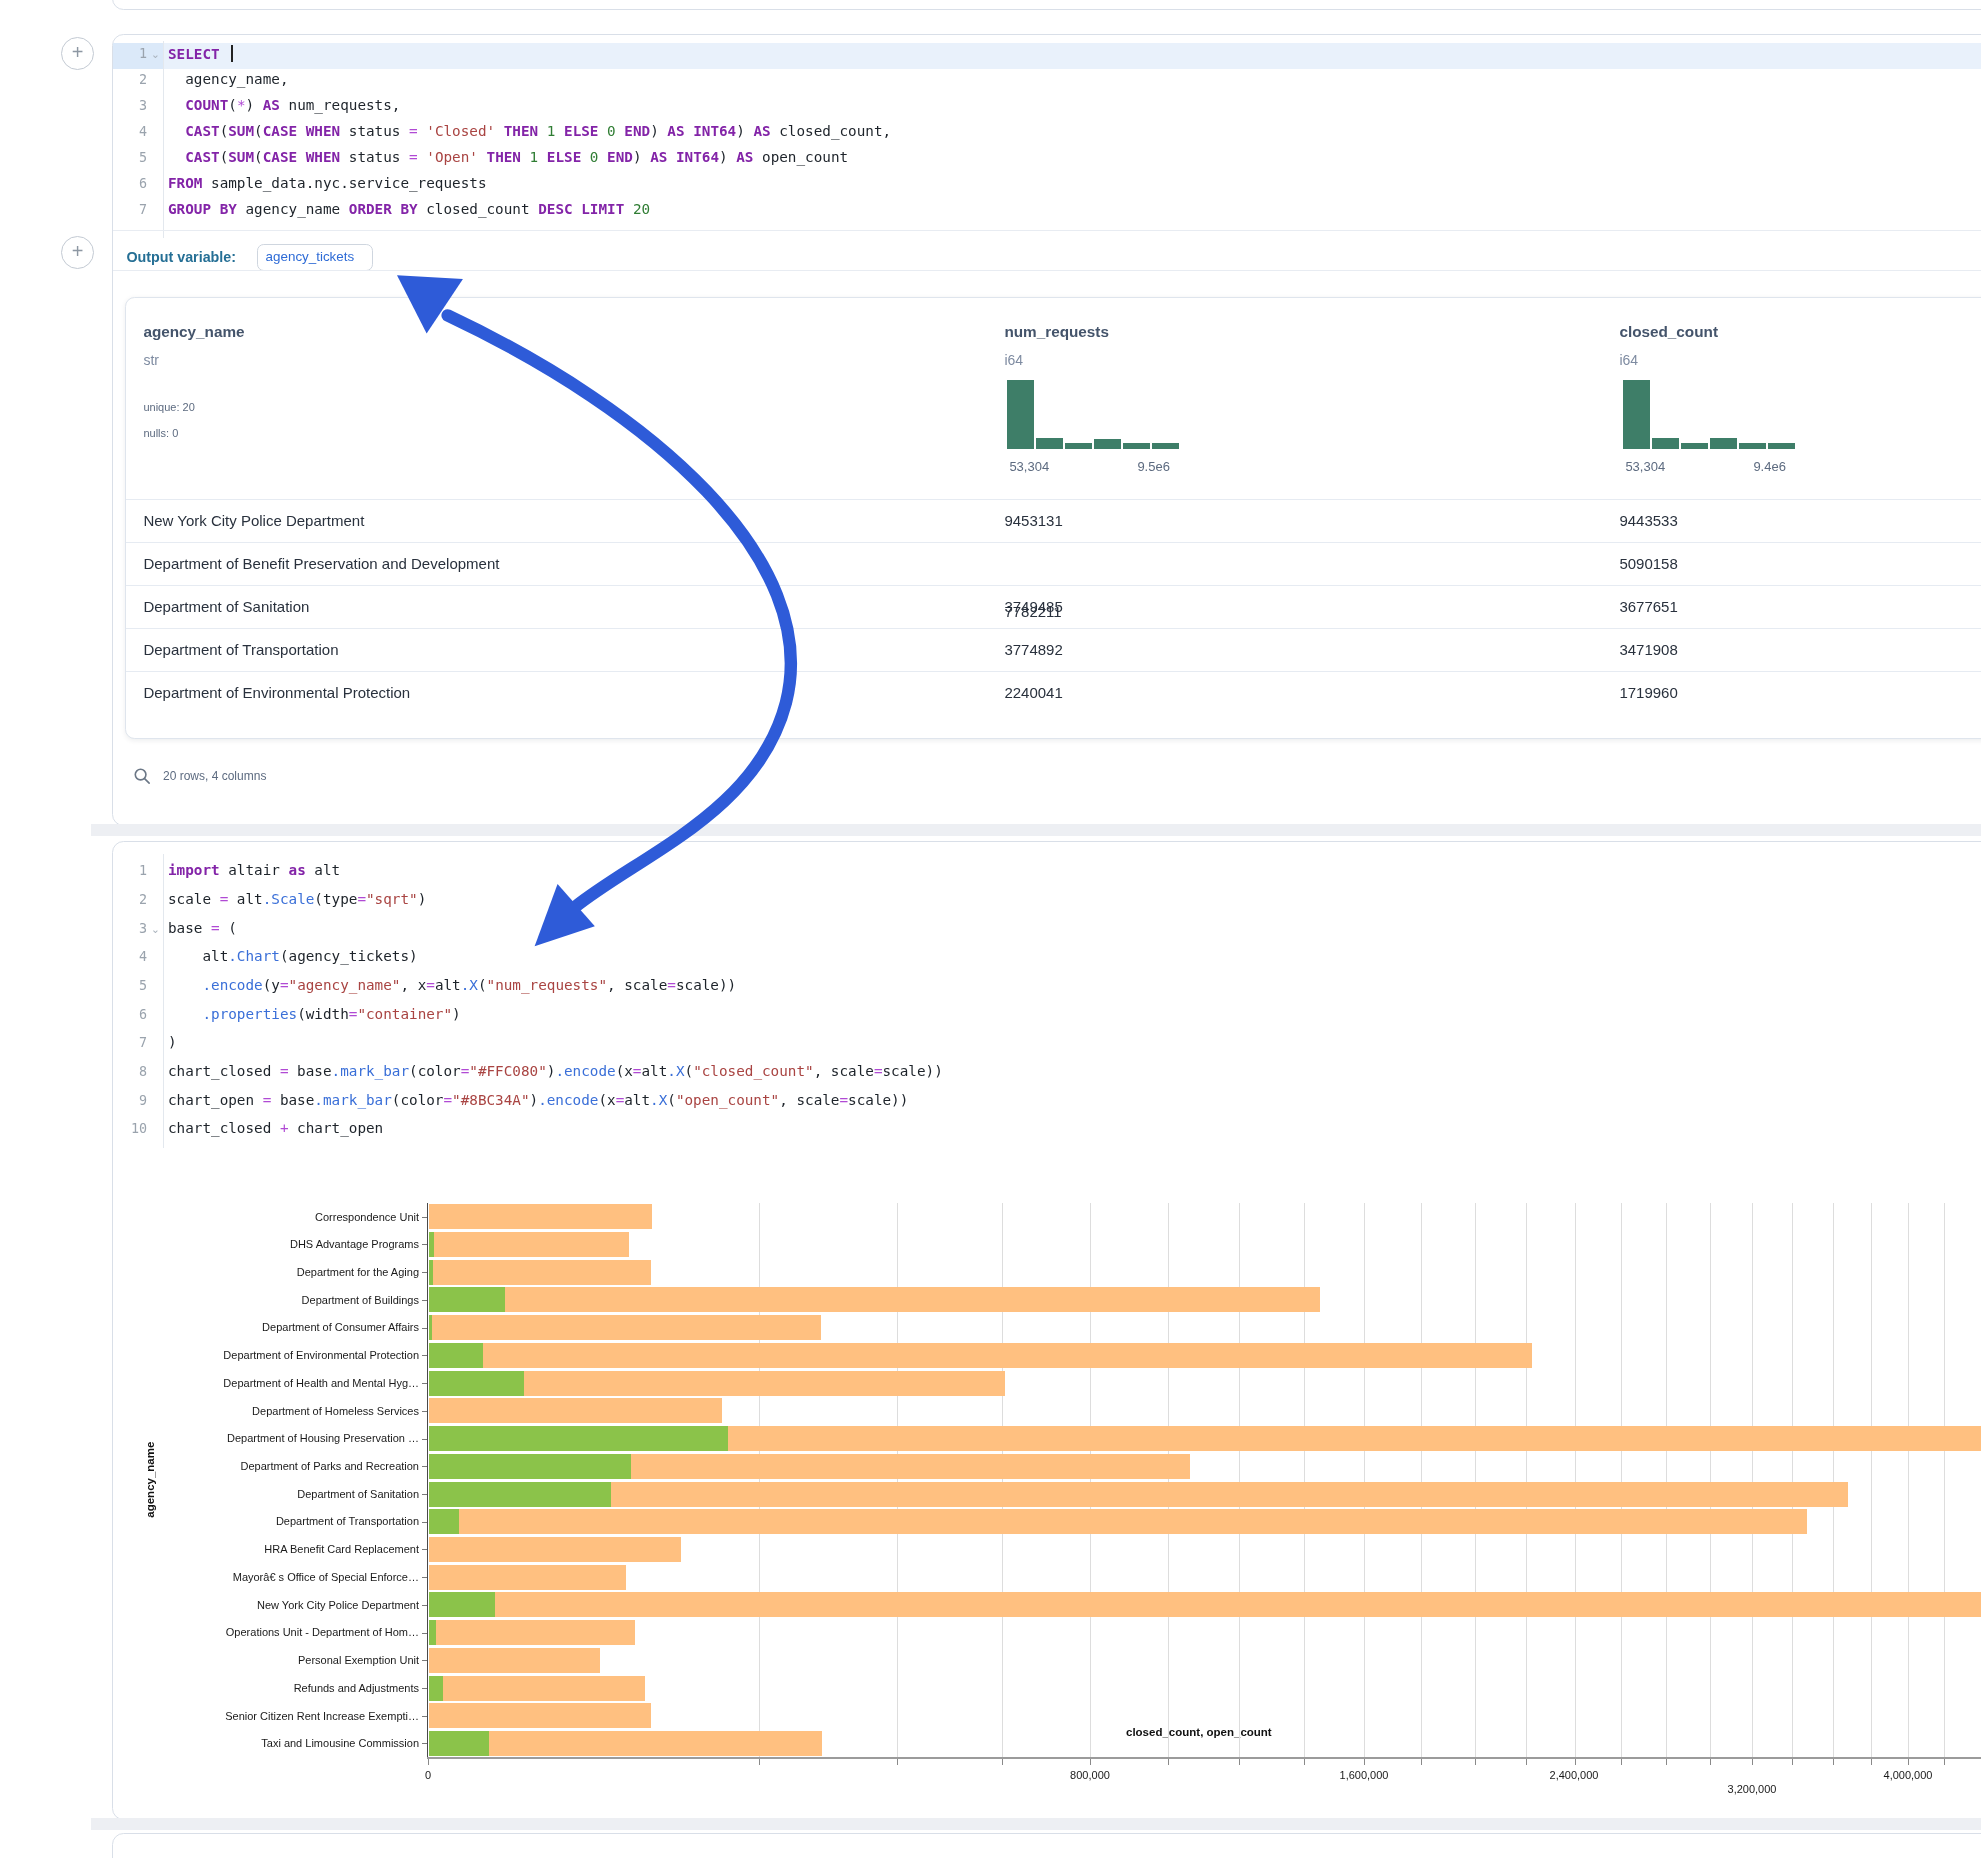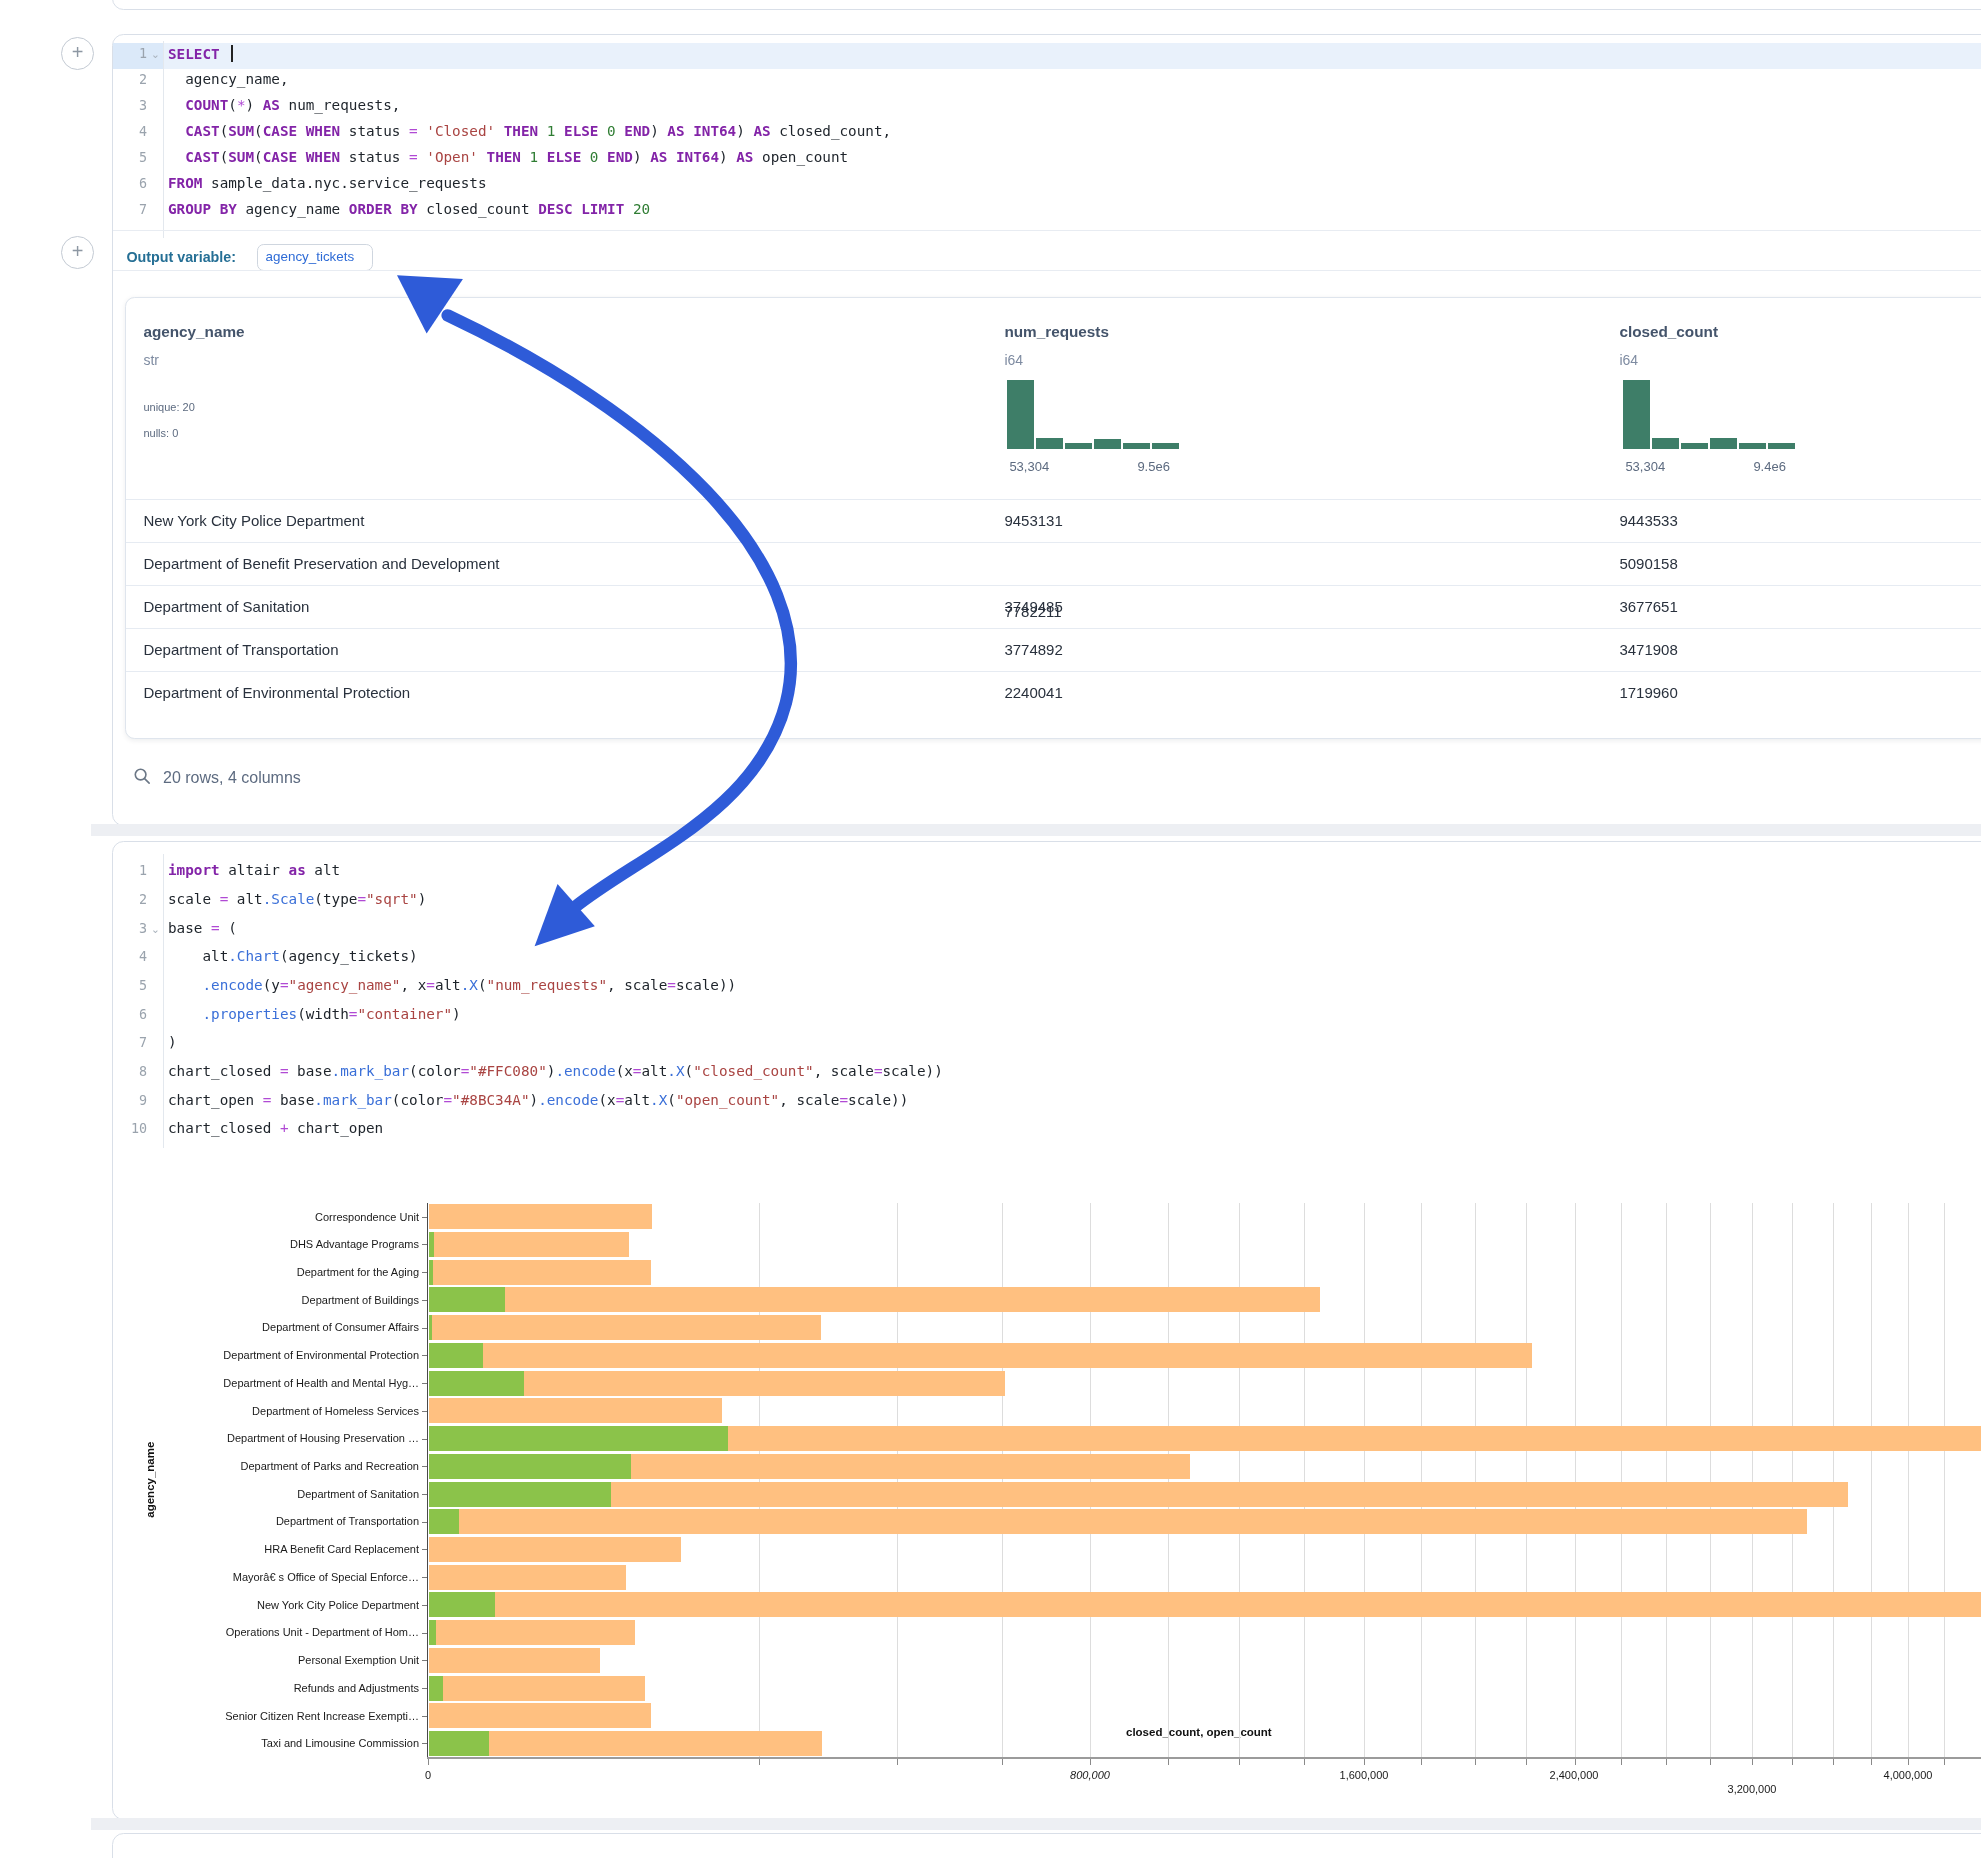--- a/index.html
+++ b/index.html
@@ -35,21 +35,21 @@
   .tbl{position:absolute;background:#fff;border:1px solid #dfe5ed;border-radius:9.6px;
        box-shadow:0 1.9px 4.8px rgba(16,24,40,.07);overflow:hidden;}
   .thname{position:absolute;top:25px;font-size:15.3px;font-weight:bold;color:#44546b;}
   .thtype{position:absolute;top:54px;font-size:14px;color:#7e8ba1;}
   .thstat{position:absolute;font-size:11px;color:#5d6b80;}
   .hist{position:absolute;top:80px;height:71px;display:flex;align-items:flex-end;gap:1.9px;}
   .hist div{width:27px;background:#3e7e68;}
   .histlab{position:absolute;top:161px;font-size:13px;color:#5d6b80;}
   .trow{position:absolute;left:0;right:0;height:43px;border-top:1px solid #e6ebf2;}
   .trow span{position:absolute;top:11.5px;font-size:15px;color:#29313d;}
-  .tfoot{position:absolute;font-size:16px;color:#5d6b80;}
+  .tfoot{position:absolute;font-size:12px;color:#5d6b80;}
   
   .grid{position:absolute;width:1px;background:#dddddd;}
   .ylab{position:absolute;width:287px;text-align:right;font-size:11px;color:#1a1a1a;}
   .ytick{position:absolute;width:4.8px;height:1px;background:#7a7a7a;}
   .bar{position:absolute;height:25px;}
   .xaxis{position:absolute;height:1.9px;background:#9b9b9b;}
   .ydom{position:absolute;width:1px;background:#4a4a4a;}
   .xtick{position:absolute;width:1px;height:5.7px;background:#8a8a8a;}
   .xlab{position:absolute;width:124px;text-align:center;font-size:11px;color:#1a1a1a;}
   .xtitle{position:absolute;font-size:11.5px;font-weight:bold;color:#111;}
@@ -342,21 +342,21 @@
         <div class="xtick" style="left: 1553px; top: 602px;"></div>
         <div class="xtick" style="left: 1597px; top: 602px;"></div>
         <div class="xtick" style="left: 1639px; top: 602px;"></div>
         <div class="xtick" style="left: 1679px; top: 602px;"></div>
         <div class="xtick" style="left: 1720px; top: 602px;"></div>
         <div class="xtick" style="left: 1758px; top: 602px;"></div>
         <div class="xtick" style="left: 1795px; top: 602px;"></div>
         <div class="xtick" style="left: 1831px; top: 602px;"></div>
         <div class="xtick" style="left: 1868px; top: 602px;"></div>
         <div class="xlab" style="left: 253px; top: 612px;">0</div>
-        <div class="xlab" style="left: 915px; top: 612px; font-style: italic;">800,000</div>
+        <div class="xlab" style="left: 915px; top: 612px;">800,000</div>
         <div class="xlab" style="left: 1189px; top: 612px;">1,600,000</div>
         <div class="xlab" style="left: 1399px; top: 612px;">2,400,000</div>
         <div class="xlab" style="left: 1577px; top: 626px;">3,200,000</div>
         <div class="xlab" style="left: 1733px; top: 612px;">4,000,000</div>
       </div>
   </div>
 
   <div class="gapband" style="top:1818px;"></div>
 
   <div class="card" style="left:112px;top:1833px;width:1898px;height:57px;"></div>

